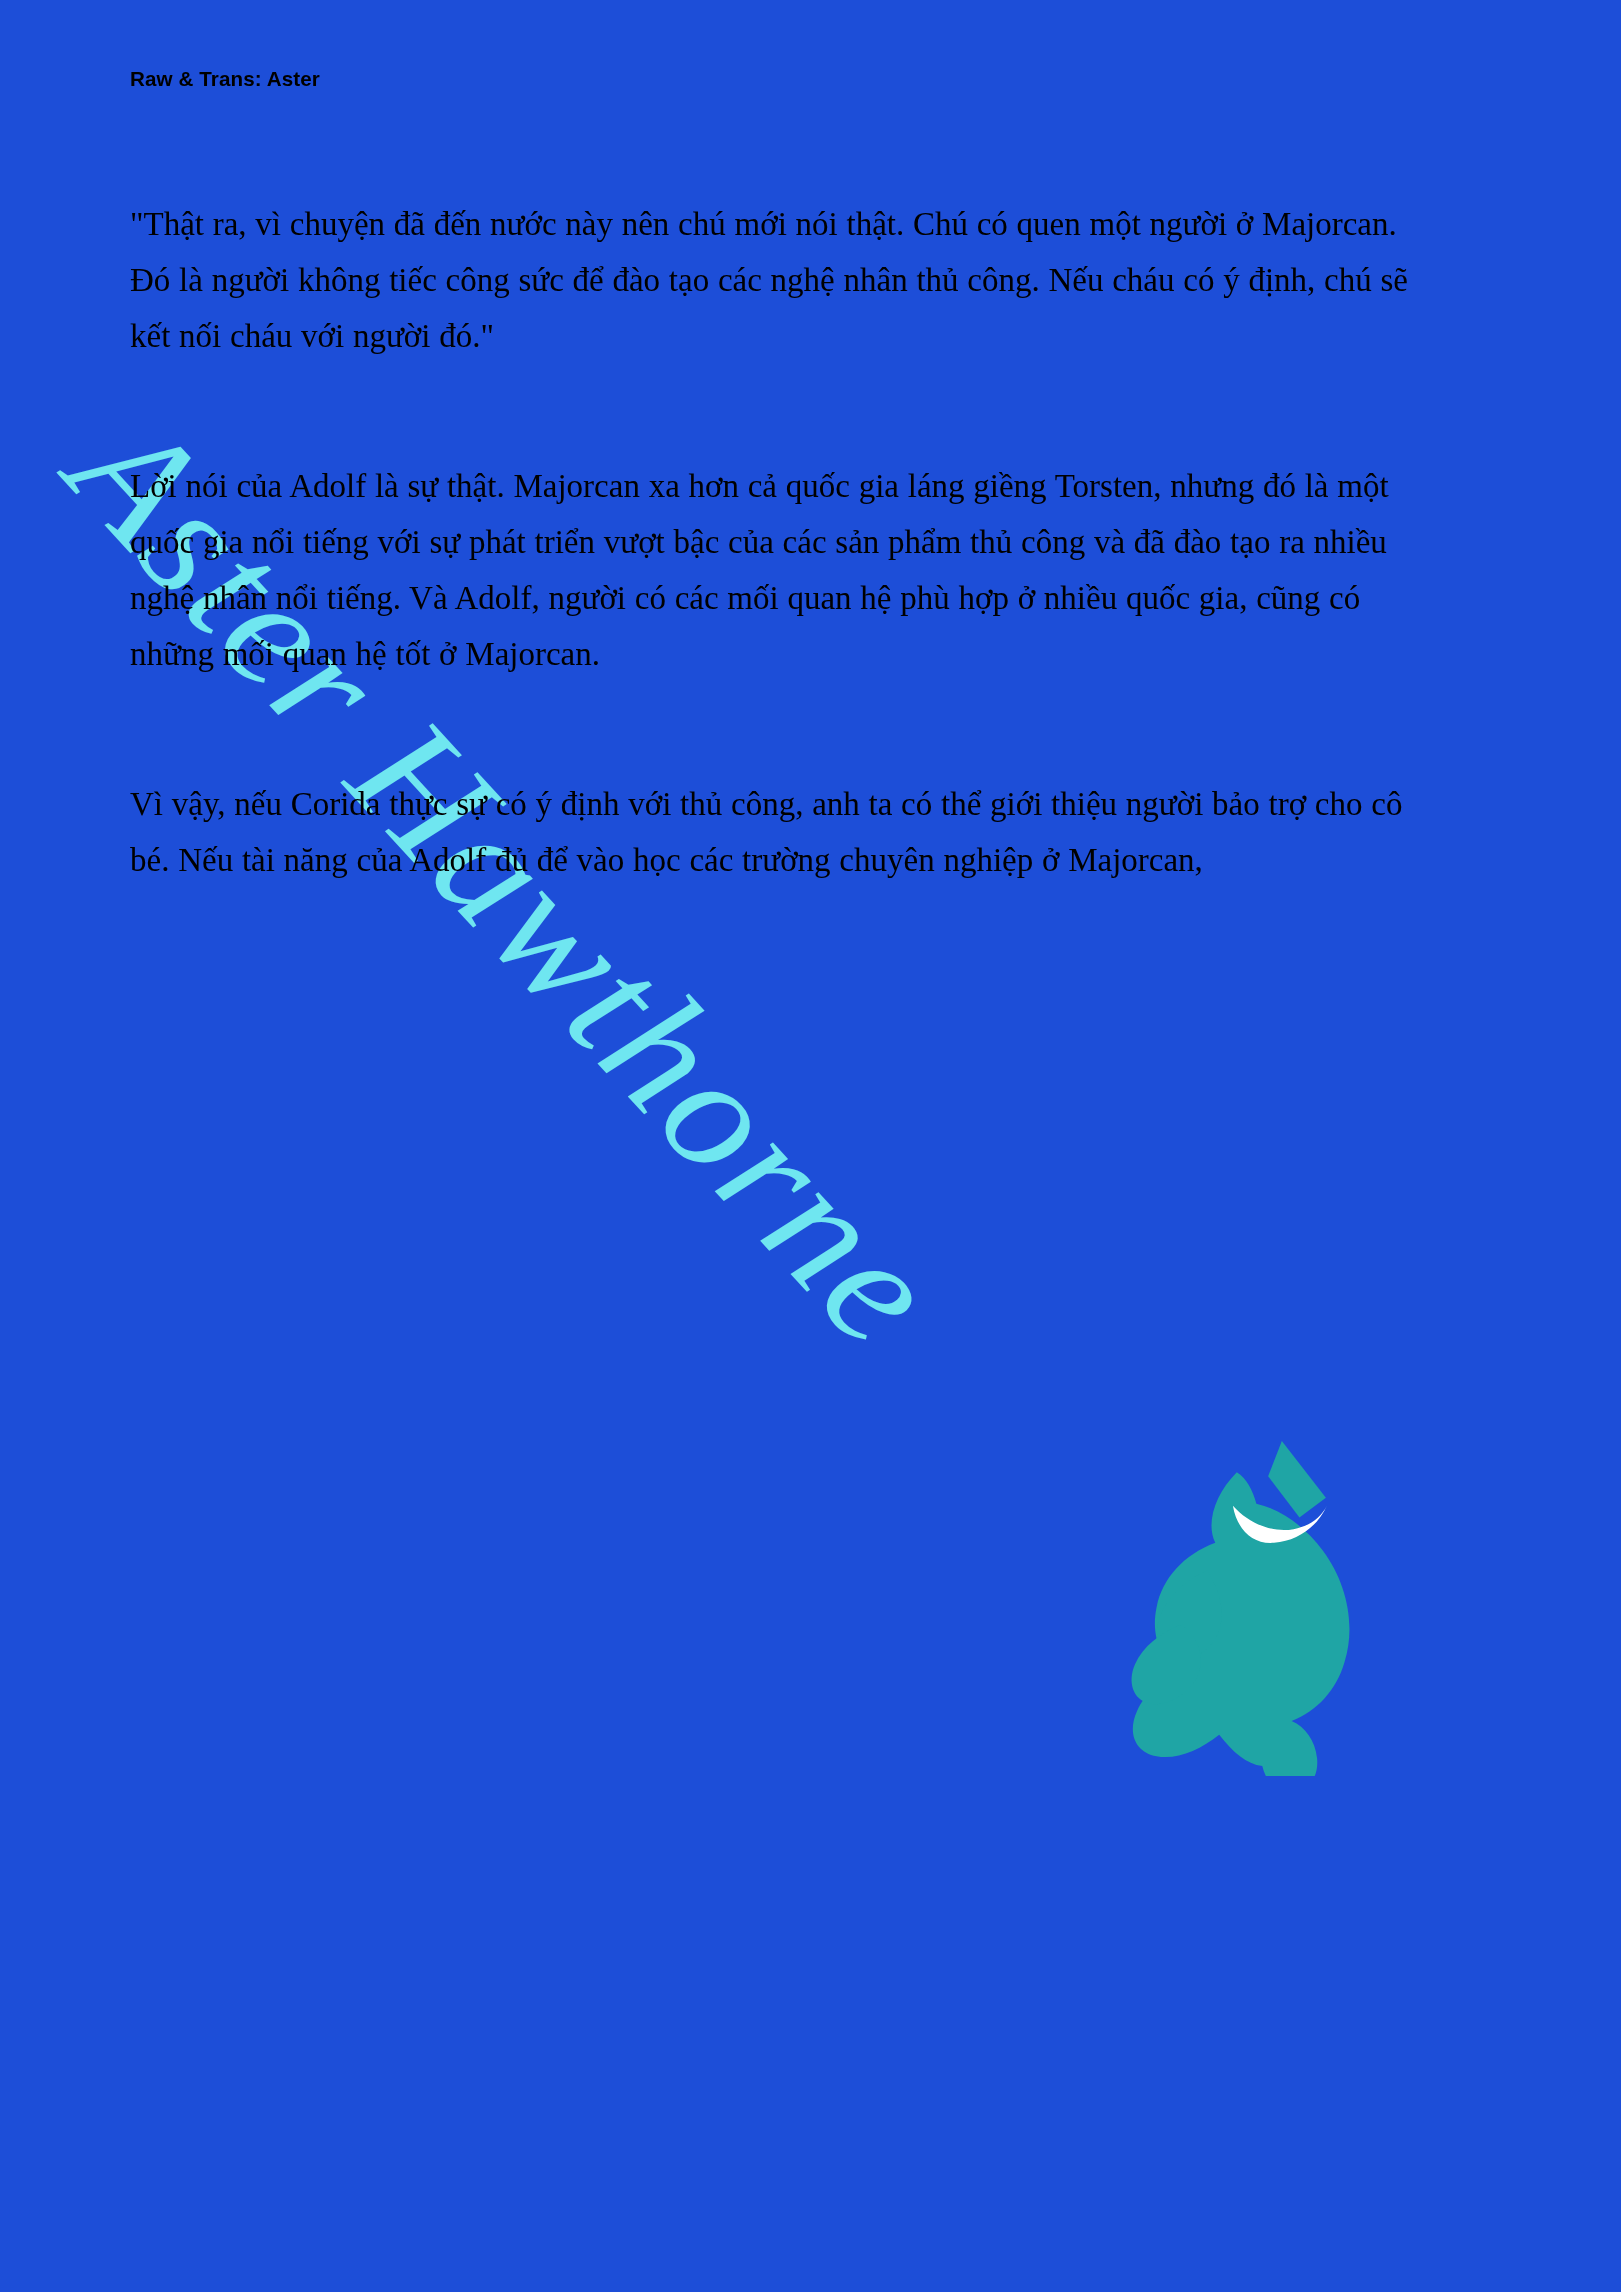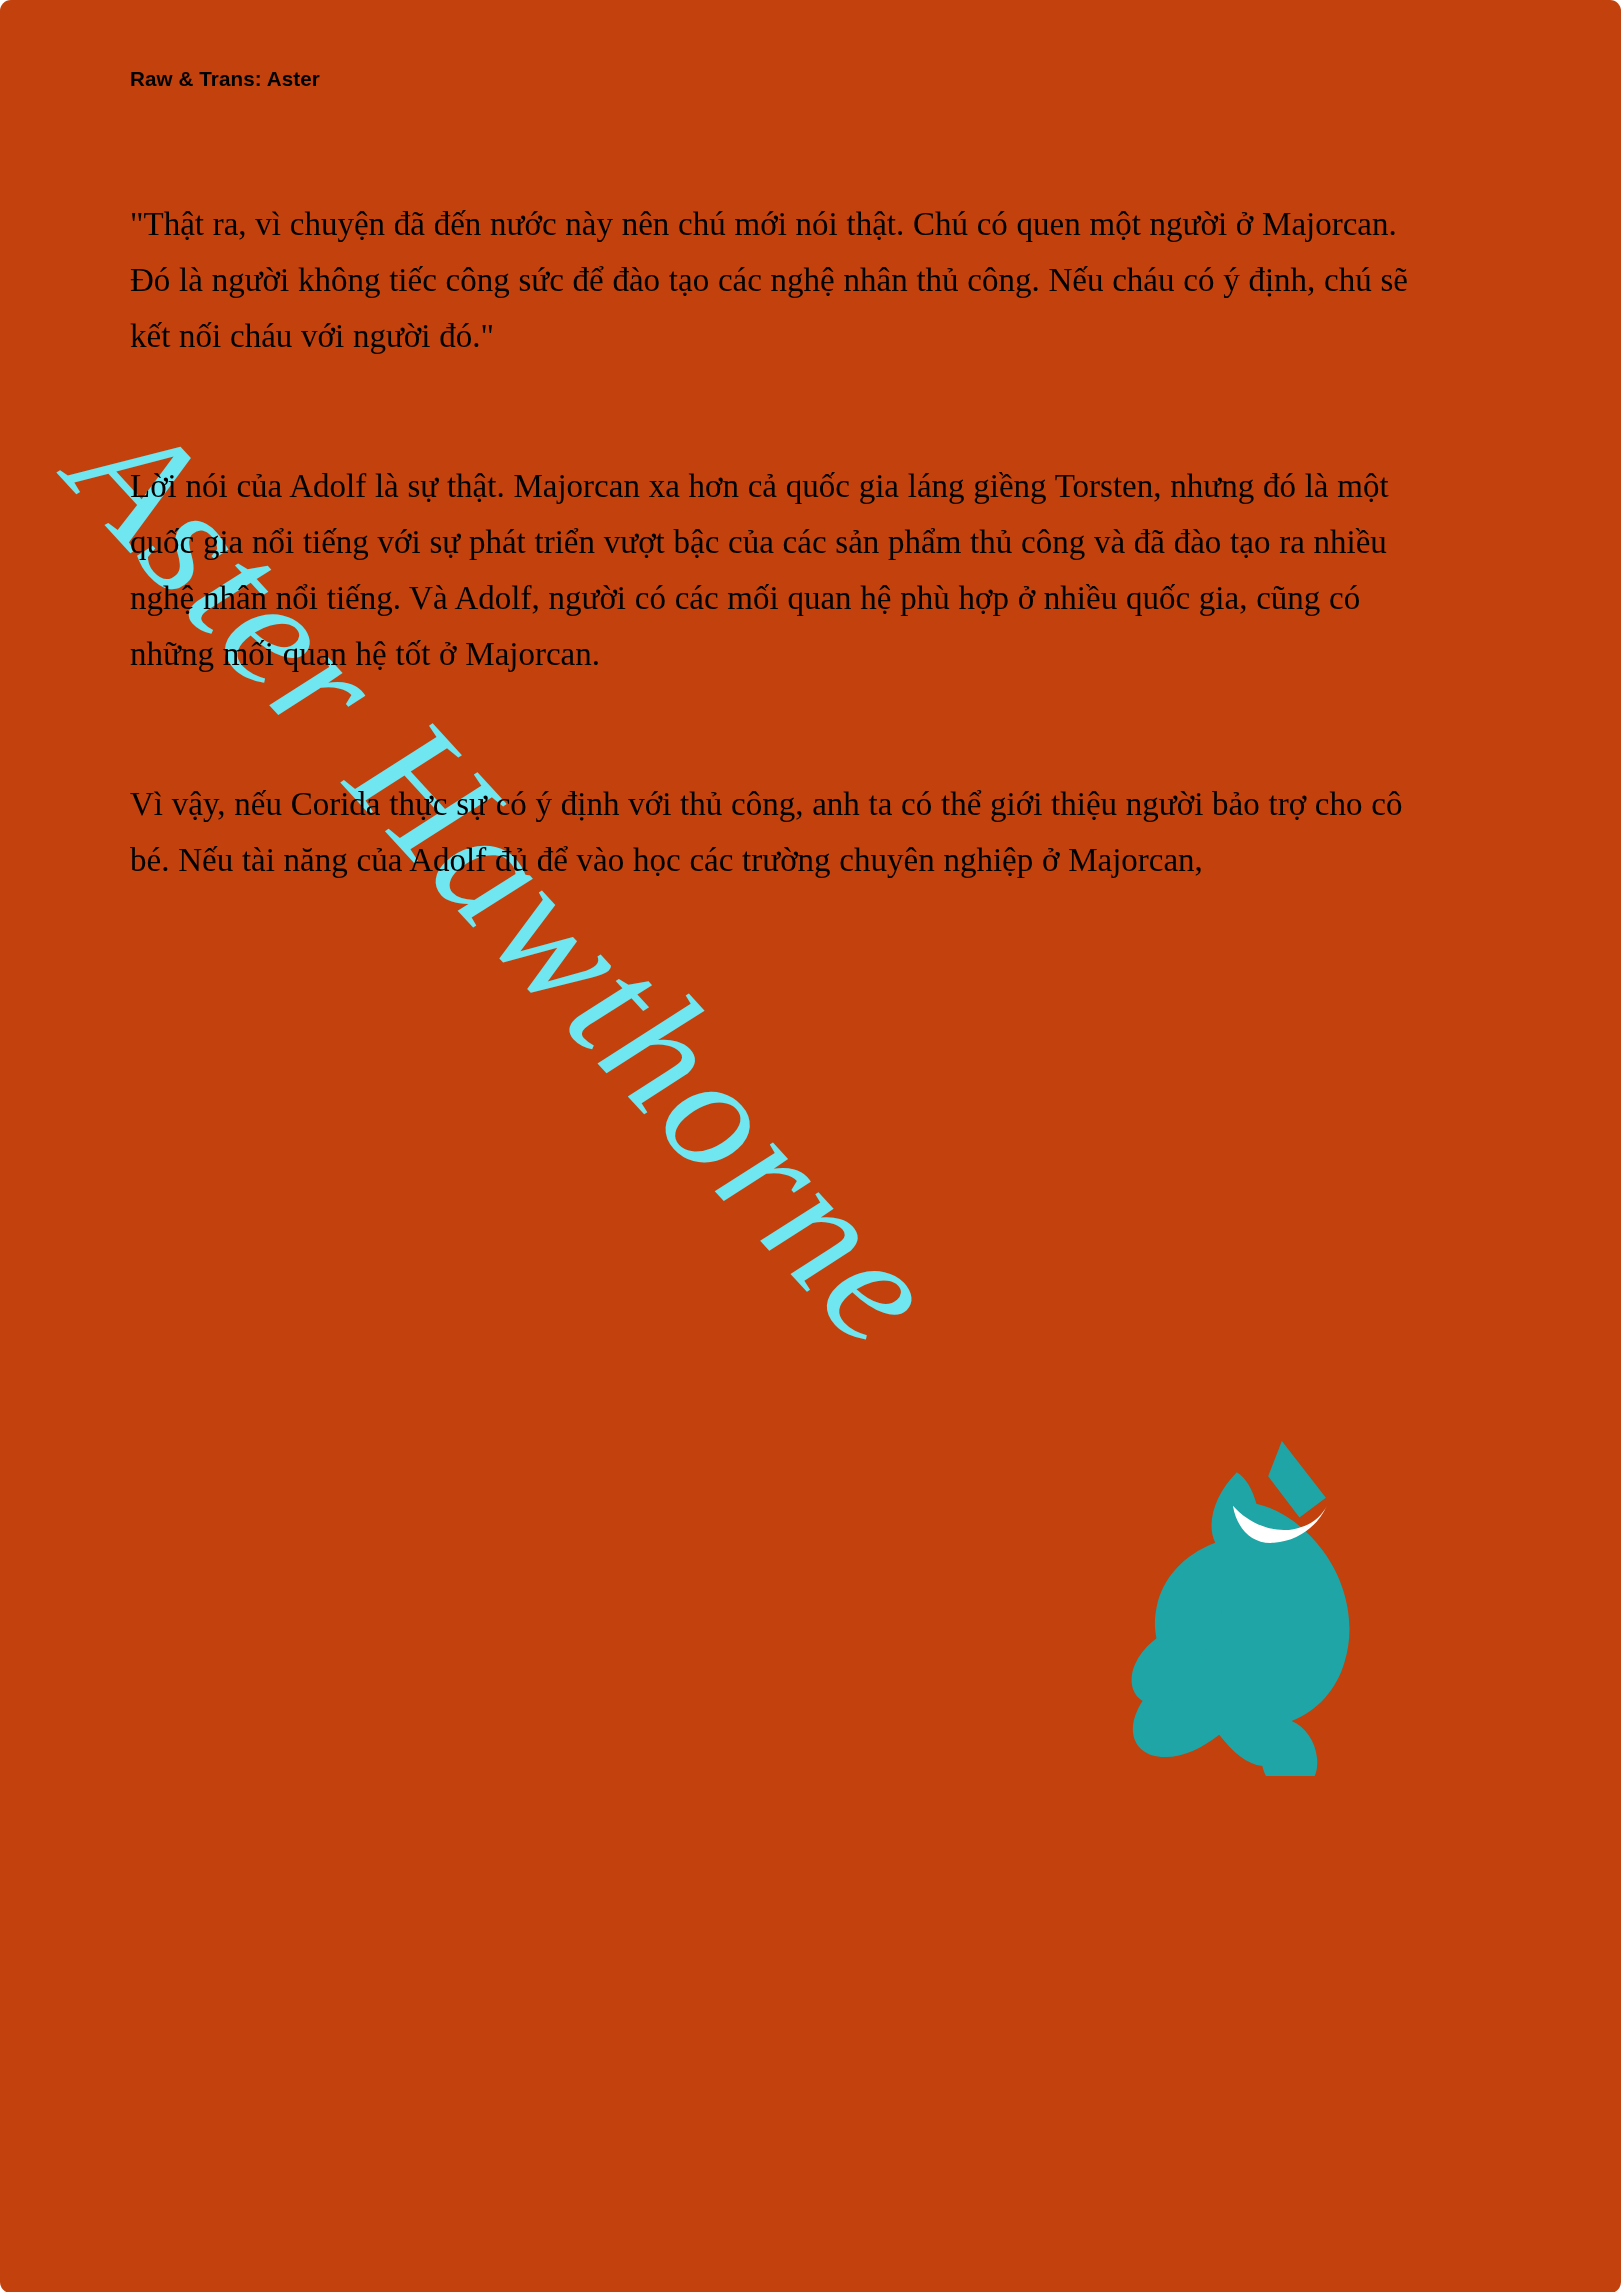--- a/index.html
+++ b/index.html
@@ -11,23 +11,22 @@
     width: 1621px;
     height: 2293px;
     position: relative;
     overflow: hidden;
     font-family: "Liberation Serif", "DejaVu Serif", serif;
   }
 
   .page {
     position: absolute;
     inset: 0;
-    background: #c2410c;
+    background: #1d4ed8;
     overflow: hidden;
-    border-radius: 11px;
   }
 
   
   .doc-header {
     position: absolute;
     left: 130px;
     top: 67px;
     font-family: "Liberation Sans", "DejaVu Sans", sans-serif;
     font-size: 20.6px;
     font-weight: 700;

